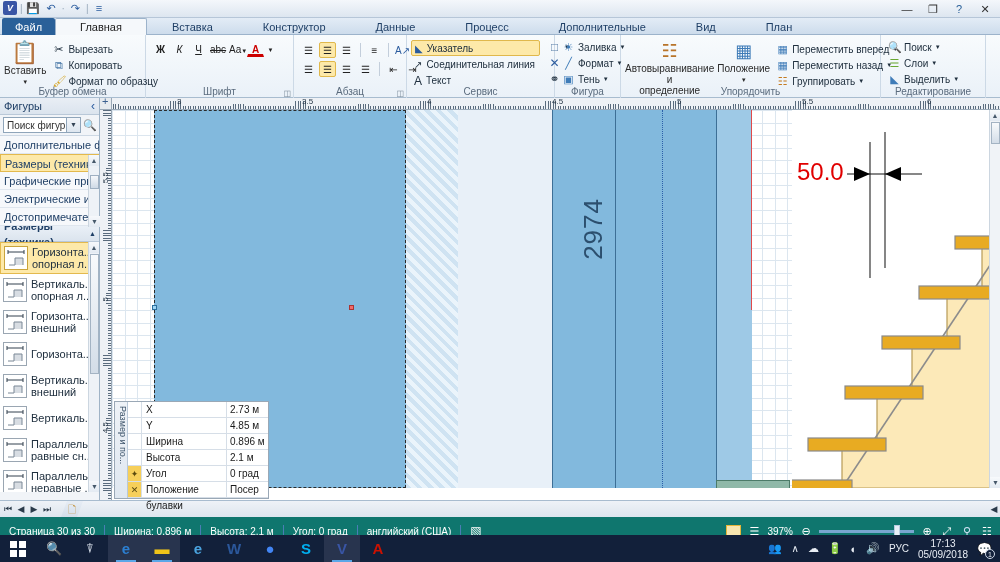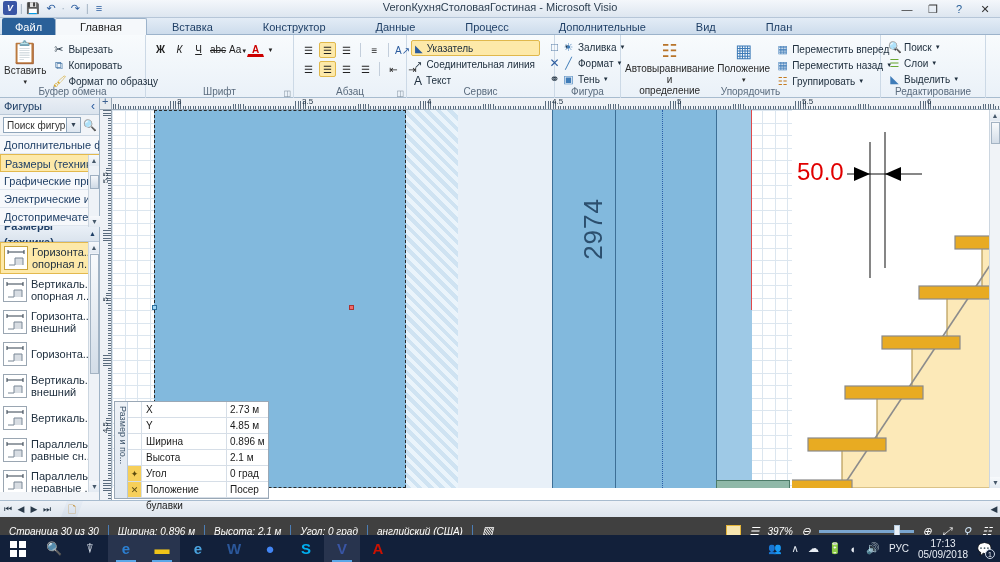--- a/index.html
+++ b/index.html
@@ -214,21 +214,21 @@
     background:linear-gradient(#e7edf5,#d3dde9); margin-right:-6px;
     clip-path: polygon(6px 0, 100% 0, calc(100% - 6px) 100%, 0 100%);
   }
   .ptab.active { background:#fff; color:#111; font-weight:bold; clip-path: polygon(4px 0, 100% 0, calc(100% - 4px) 100%, 0 100%); }
   .ptab.insert { width:22px; padding:0; text-align:center; }
   .hsc { flex:1; display:flex; align-items:center; justify-content:flex-end; }
 
   
   .statusbar {
     position:absolute; left:0; top:517px; width:1000px; height:28px;
-    background:#404040; color:#fff; display:flex; align-items:center; font-size:10px;font-style:italic;
+    background:#0f766e; color:#fff; display:flex; align-items:center; font-size:10px;
   }
   .sb { padding:0 9px; border-right:1px solid #4b7db5; height:13px; line-height:13px; white-space:nowrap; }
   .sb.nb { border-right:none; }
   .sbright { margin-left:auto; display:flex; align-items:center; gap:6px; padding-right:6px; }
   .zoomslider { width:95px; height:3px; background:#7aa6d0; position:relative; }
   .zoomslider .knob { position:absolute; right:14px; top:-5px; width:6px; height:13px; background:#e8f0f8; border:1px solid #b8cde0; }
   .ico-btn { width:14px; text-align:center; font-size:11px; }
   .viewbtn { width:15px;height:13px; border:1px solid #e6b63a; background:#f7e6b0; position:relative; }
 
   
@@ -250,21 +250,20 @@
     <div class="qat">
       <div class="vicon">V</div>
       <span class="sep">|</span>
       <div class="qbtn save">💾</div>
       <div class="qbtn">↶</div>
       <span class="sep">·</span>
       <div class="qbtn">↷</div>
       <span class="sep">|</span>
       <div class="qbtn">≡</div>
     </div>
-    <div class="title-text">VeronКухняСтоловаяГостиная  -  Microsoft Visio</div>
     <div class="wincontrols">
       <div>—</div>
       <div>❐</div>
       <div style="color:#2a6099;">?</div>
       <div class="close">✕</div>
     </div>
   </div>
 
   <div class="tabbar">
     <div class="tabs" id="tabs-host">

